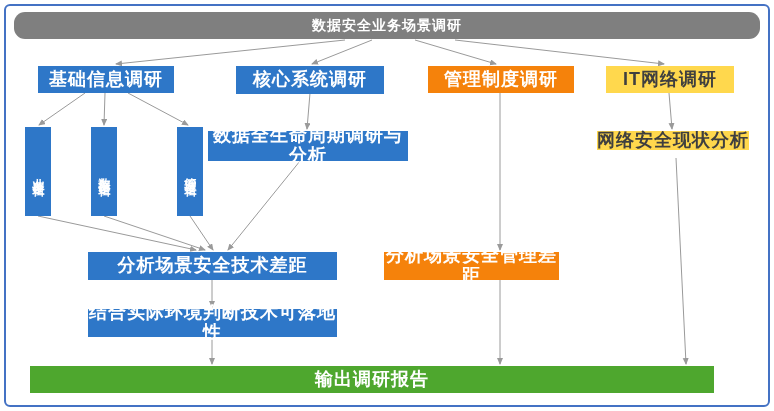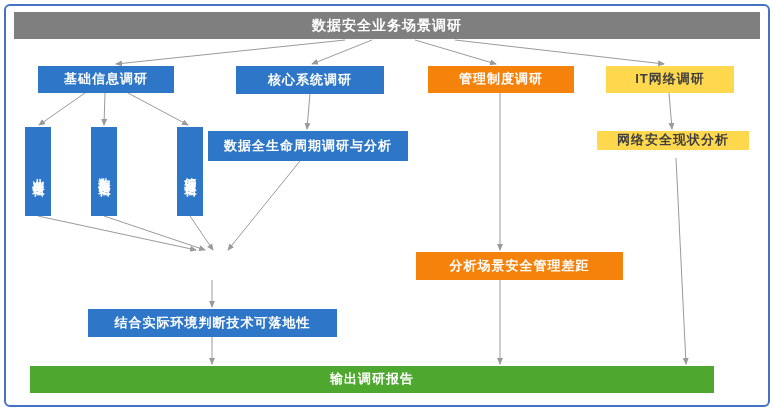--- a/index.html
+++ b/index.html
@@ -2,23 +2,23 @@
 <html style="--title-bar: #7F7F7F; --blue: #2E77C8; --orange: #F5820B; --yellow: #FFD84D; --yellow-text: #3F3F3F; --green: #4EA72E; --border: #4472C4; --arrow: #9A9A9A;"><head>
 <meta charset="utf-8">
 <style>
   * { margin:0; padding:0; box-sizing:border-box; }
   html,body { background:#ffffff; }
   body { font-family:"Liberation Sans","DejaVu Sans",sans-serif; }
   .canvas { position:relative; width:774px; height:411px; background:#ffffff; overflow:hidden; }
   .frame { position:absolute; left:4px; top:4px; right:4px; bottom:4px;
            border:2px solid var(--border,#4472C4); border-radius:6px; z-index:0; }
   .node { position:absolute; display:flex; align-items:center; justify-content:center;
-          color:#ffffff; font-weight:bold; font-size:13px; z-index:2; letter-spacing:1px;
+          color:#ffffff; font-weight:bold; font-size:18px; z-index:2; letter-spacing:1px;
           text-align:center; line-height:1.1; }
-  .gray   { background:var(--title-bar,#7F7F7F); }
+  .gray   { background:var(--title-bar,#7F7F7F);border-radius:11px; }
   .blue   { background:var(--blue,#2E77C8); }
   .orange { background:var(--orange,#F5820B); }
   .yellow { background:var(--yellow,#FFD84D); color:var(--yellow-text,#3F3F3F);text-align:right; }
   .green  { background:var(--green,#4EA72E); }
   .vertical { writing-mode:vertical-rl; text-orientation:upright;
               font-size:12px; letter-spacing:2px; }
   svg.arrows { position:absolute; left:0; top:0; z-index:1; }
   svg.arrows line { stroke:var(--arrow,#9A9A9A); stroke-width:1; }
   #arrowhead path { fill:var(--arrow,#9A9A9A); }
 </style>
@@ -65,18 +65,19 @@
   <div class="node orange" style="left:428px;top:66px;width:146px;height:27px">管理制度调研</div>
   <div class="node yellow" style="left:606px;top:66px;width:128px;height:27px">IT网络调研</div>
 
   <div class="node blue vertical" style="left:25px;top:127px;width:26px;height:89px">业务逻辑</div>
   <div class="node blue vertical" style="left:91px;top:127px;width:26px;height:89px">数据逻辑</div>
   <div class="node blue vertical" style="left:177px;top:127px;width:26px;height:89px">管理逻辑</div>
 
   <div class="node blue" style="left:208px;top:131px;width:200px;height:30px">数据全生命周期调研与分析</div>
   <div class="node yellow" style="left:597px;top:131px;width:152px;height:19px">网络安全现状分析</div>
 
-  <div class="node orange" style="left:416px;top:252px;width:207px;height:28px">分析场景安全管理差距</div>
+  <div class="node blue" style="left:88px;top:252px;width:249px;height:28px">分析场景安全技术差距</div>
+  <div class="node orange" style="left:384px;top:252px;width:175px;height:28px">分析场景安全管理差距</div>
 
   <div class="node blue" style="left:88px;top:309px;width:249px;height:28px">结合实际环境判断技术可落地性</div>
 
   <div class="node green" style="left:30px;top:366px;width:684px;height:27px">输出调研报告</div>
 </div>
 
 </body></html>

